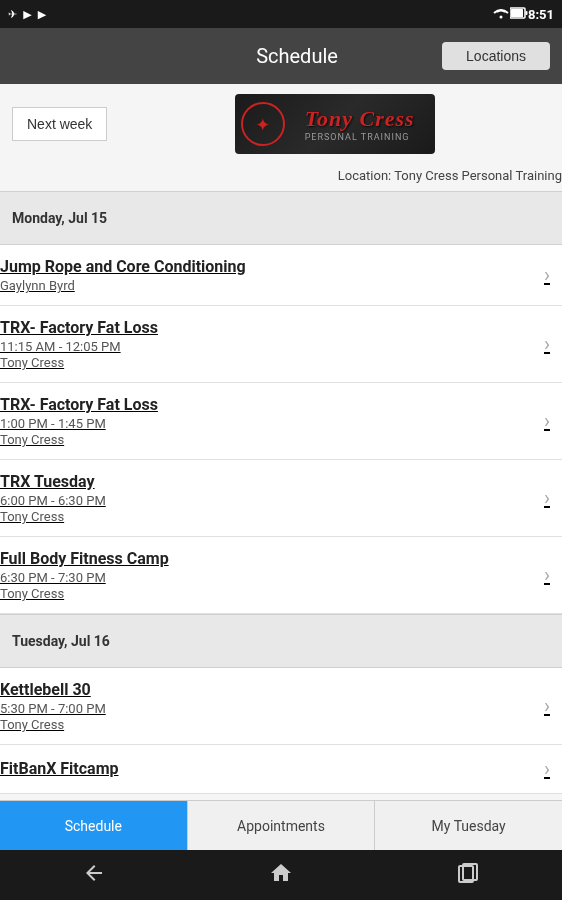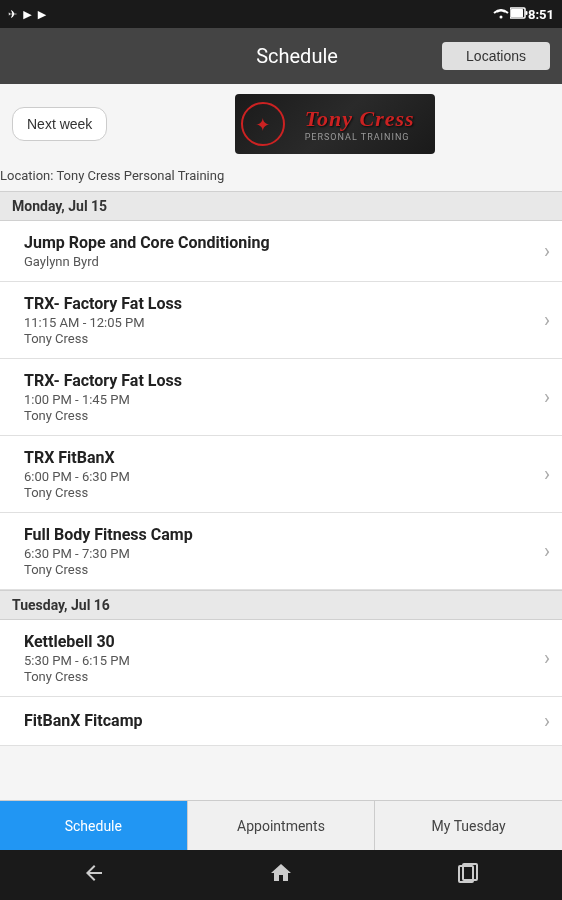--- a/index.html
+++ b/index.html
@@ -82,21 +82,21 @@
     .week-row {
       display: flex;
       align-items: center;
       padding: 10px 12px;
       background: #f5f5f5;
       gap: 12px;
     }
     .next-week-btn {
       background: white;
       border: 1px solid #ccc;
-      border-radius: 12px;
+      border-radius: 0;
       padding: 8px 14px;
       font-size: 14px;
       color: #333;
       cursor: pointer;
       white-space: nowrap;
     }
     .logo-container {
       flex: 1;
       display: flex;
       justify-content: center;
@@ -141,47 +141,48 @@
       bottom: 6px;
       right: 8px;
       color: #888;
       font-size: 9px;
       letter-spacing: 1px;
       text-transform: uppercase;
     }
 
     
     .location-text {
-      text-align: left;
+      text-align: right;
       font-size: 13px;
       color: #444;
       padding: 4px 0 8px 0;
       background: #f5f5f5;
     }
 
     
     .day-header {
       background: #e8e8e8;
-      padding: 6px 12px;
+      padding: 18px 12px;
       font-size: 14px;
       font-weight: bold;
       color: #333;
       border-top: 1px solid #d0d0d0;
       border-bottom: 1px solid #d0d0d0;
     }
 
     
     .schedule-item {
       background: white;
-      padding: 12px 12px 12px 24px;
+      padding: 12px 12px 12px 0;
       border-bottom: 1px solid #e0e0e0;
       display: flex;
       align-items: center;
       justify-content: space-between;
       cursor: pointer;
+      text-decoration: underline;
     }
     .schedule-item-info {
       flex: 1;
     }
     .schedule-title {
       font-size: 16px;
       font-weight: bold;
       color: #222;
       margin-bottom: 2px;
     }
@@ -323,42 +324,42 @@
     <div class="schedule-item-info">
       <div class="schedule-title">TRX- Factory Fat Loss</div>
       <div class="schedule-time">1:00 PM - 1:45 PM</div>
       <div class="schedule-instructor">Tony Cress</div>
     </div>
     <span class="chevron-icon">›</span>
   </div>
 
   <div class="schedule-item">
     <div class="schedule-item-info">
-      <div class="schedule-title">TRX FitBanX</div>
+      <div class="schedule-title">TRX Tuesday</div>
       <div class="schedule-time">6:00 PM - 6:30 PM</div>
       <div class="schedule-instructor">Tony Cress</div>
     </div>
     <span class="chevron-icon">›</span>
   </div>
 
   <div class="schedule-item">
     <div class="schedule-item-info">
       <div class="schedule-title">Full Body Fitness Camp</div>
       <div class="schedule-time">6:30 PM - 7:30 PM</div>
       <div class="schedule-instructor">Tony Cress</div>
     </div>
     <span class="chevron-icon">›</span>
   </div>
 
   <div class="day-header">Tuesday, Jul 16</div>
 
   <div class="schedule-item">
     <div class="schedule-item-info">
       <div class="schedule-title">Kettlebell 30</div>
-      <div class="schedule-time">5:30 PM - 6:15 PM</div>
+      <div class="schedule-time">5:30 PM - 7:00 PM</div>
       <div class="schedule-instructor">Tony Cress</div>
     </div>
     <span class="chevron-icon">›</span>
   </div>
 
   <div class="schedule-item">
     <div class="schedule-item-info">
       <div class="schedule-title">FitBanX Fitcamp</div>
       <div class="schedule-time"></div>
       <div class="schedule-instructor"></div>

